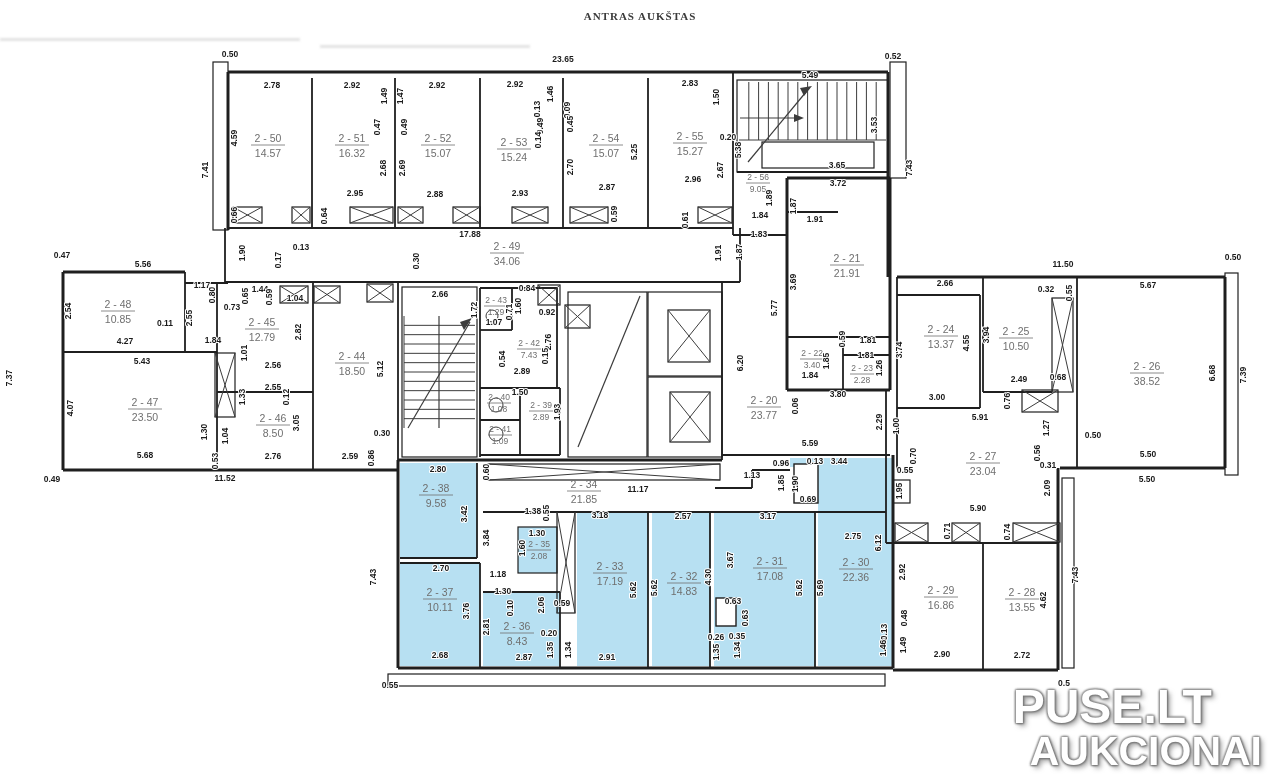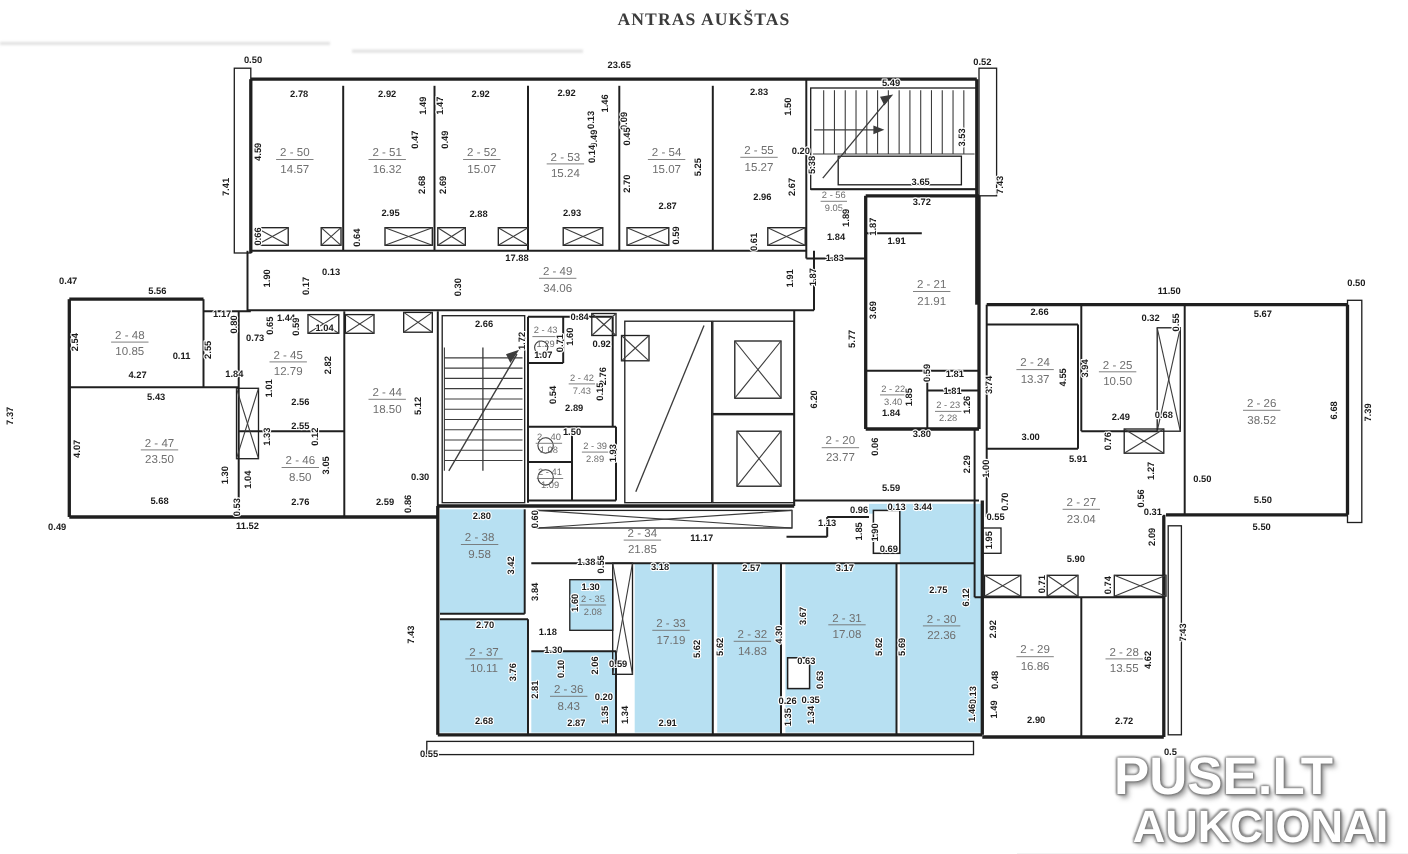--- a/index.html
+++ b/index.html
@@ -1,19 +1,19 @@
 <!DOCTYPE html>
 <html><head>
 <meta charset="utf-8">
 <style>
   html,body{margin:0;padding:0;background:#e9e9e9;}
   .stage{position:relative;width:1280px;height:776px;background:#ffffff;overflow:hidden;
          font-family:"Liberation Sans",sans-serif;}
   .plan-title{position:absolute;top:10px;left:0;width:100%;text-align:center;
-    font-family:"Liberation Serif",serif;font-size:16px;letter-spacing:1px;color:#3b3b3b;font-weight:600;}
+    font-family:"Liberation Serif",serif;font-size:11px;letter-spacing:1px;color:#3b3b3b;font-weight:600;}
   svg{position:absolute;left:0;top:0;}
   .dim{font:600 8.5px "Liberation Sans",sans-serif;fill:#1b1b1b;text-anchor:middle;
        paint-order:stroke;stroke:#ffffff;stroke-width:2px;stroke-linejoin:round;}
   .rn{font:400 10.5px "Liberation Sans",sans-serif;fill:#6f6f6f;text-anchor:middle;}
   .rn-s{font:400 8.5px "Liberation Sans",sans-serif;fill:#6f6f6f;text-anchor:middle;}
   .smudge{position:absolute;background:rgba(185,185,185,.4);filter:blur(1px);}
   .watermark{position:absolute;right:18px;bottom:4px;line-height:1.0;
     color:#ffffff;font-weight:bold;letter-spacing:0;
     text-shadow:1px 1px 2px #777,-1px -1px 2px #9a9a9a,1px -1px 2px #8a8a8a,-1px 1px 2px #8a8a8a,3px 3px 5px rgba(110,110,110,.65);}
   .wm1{font-size:48px;}

